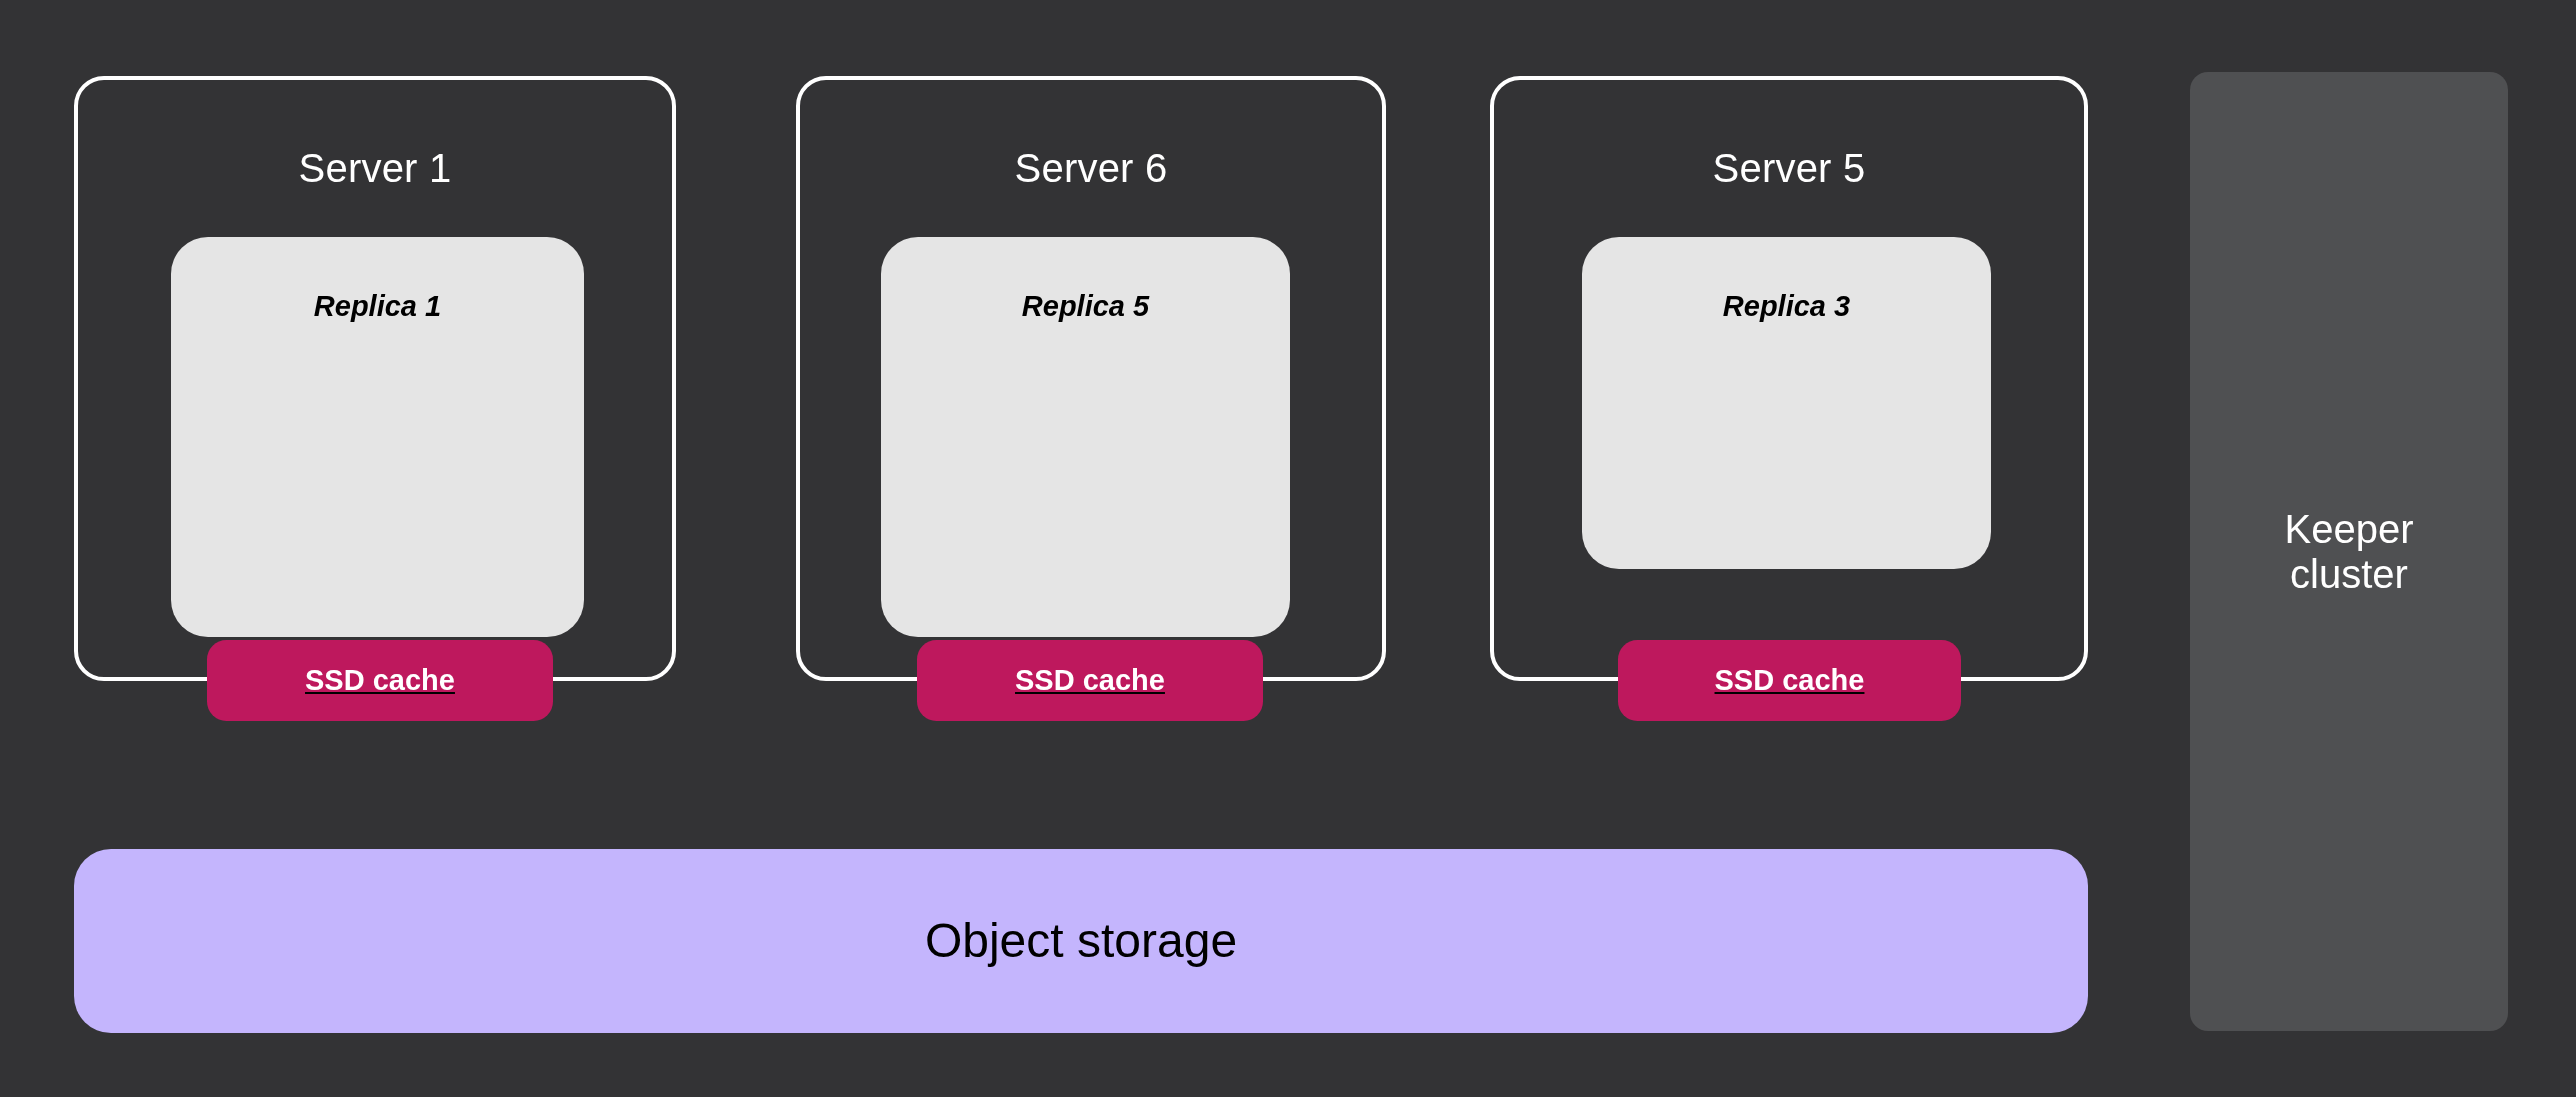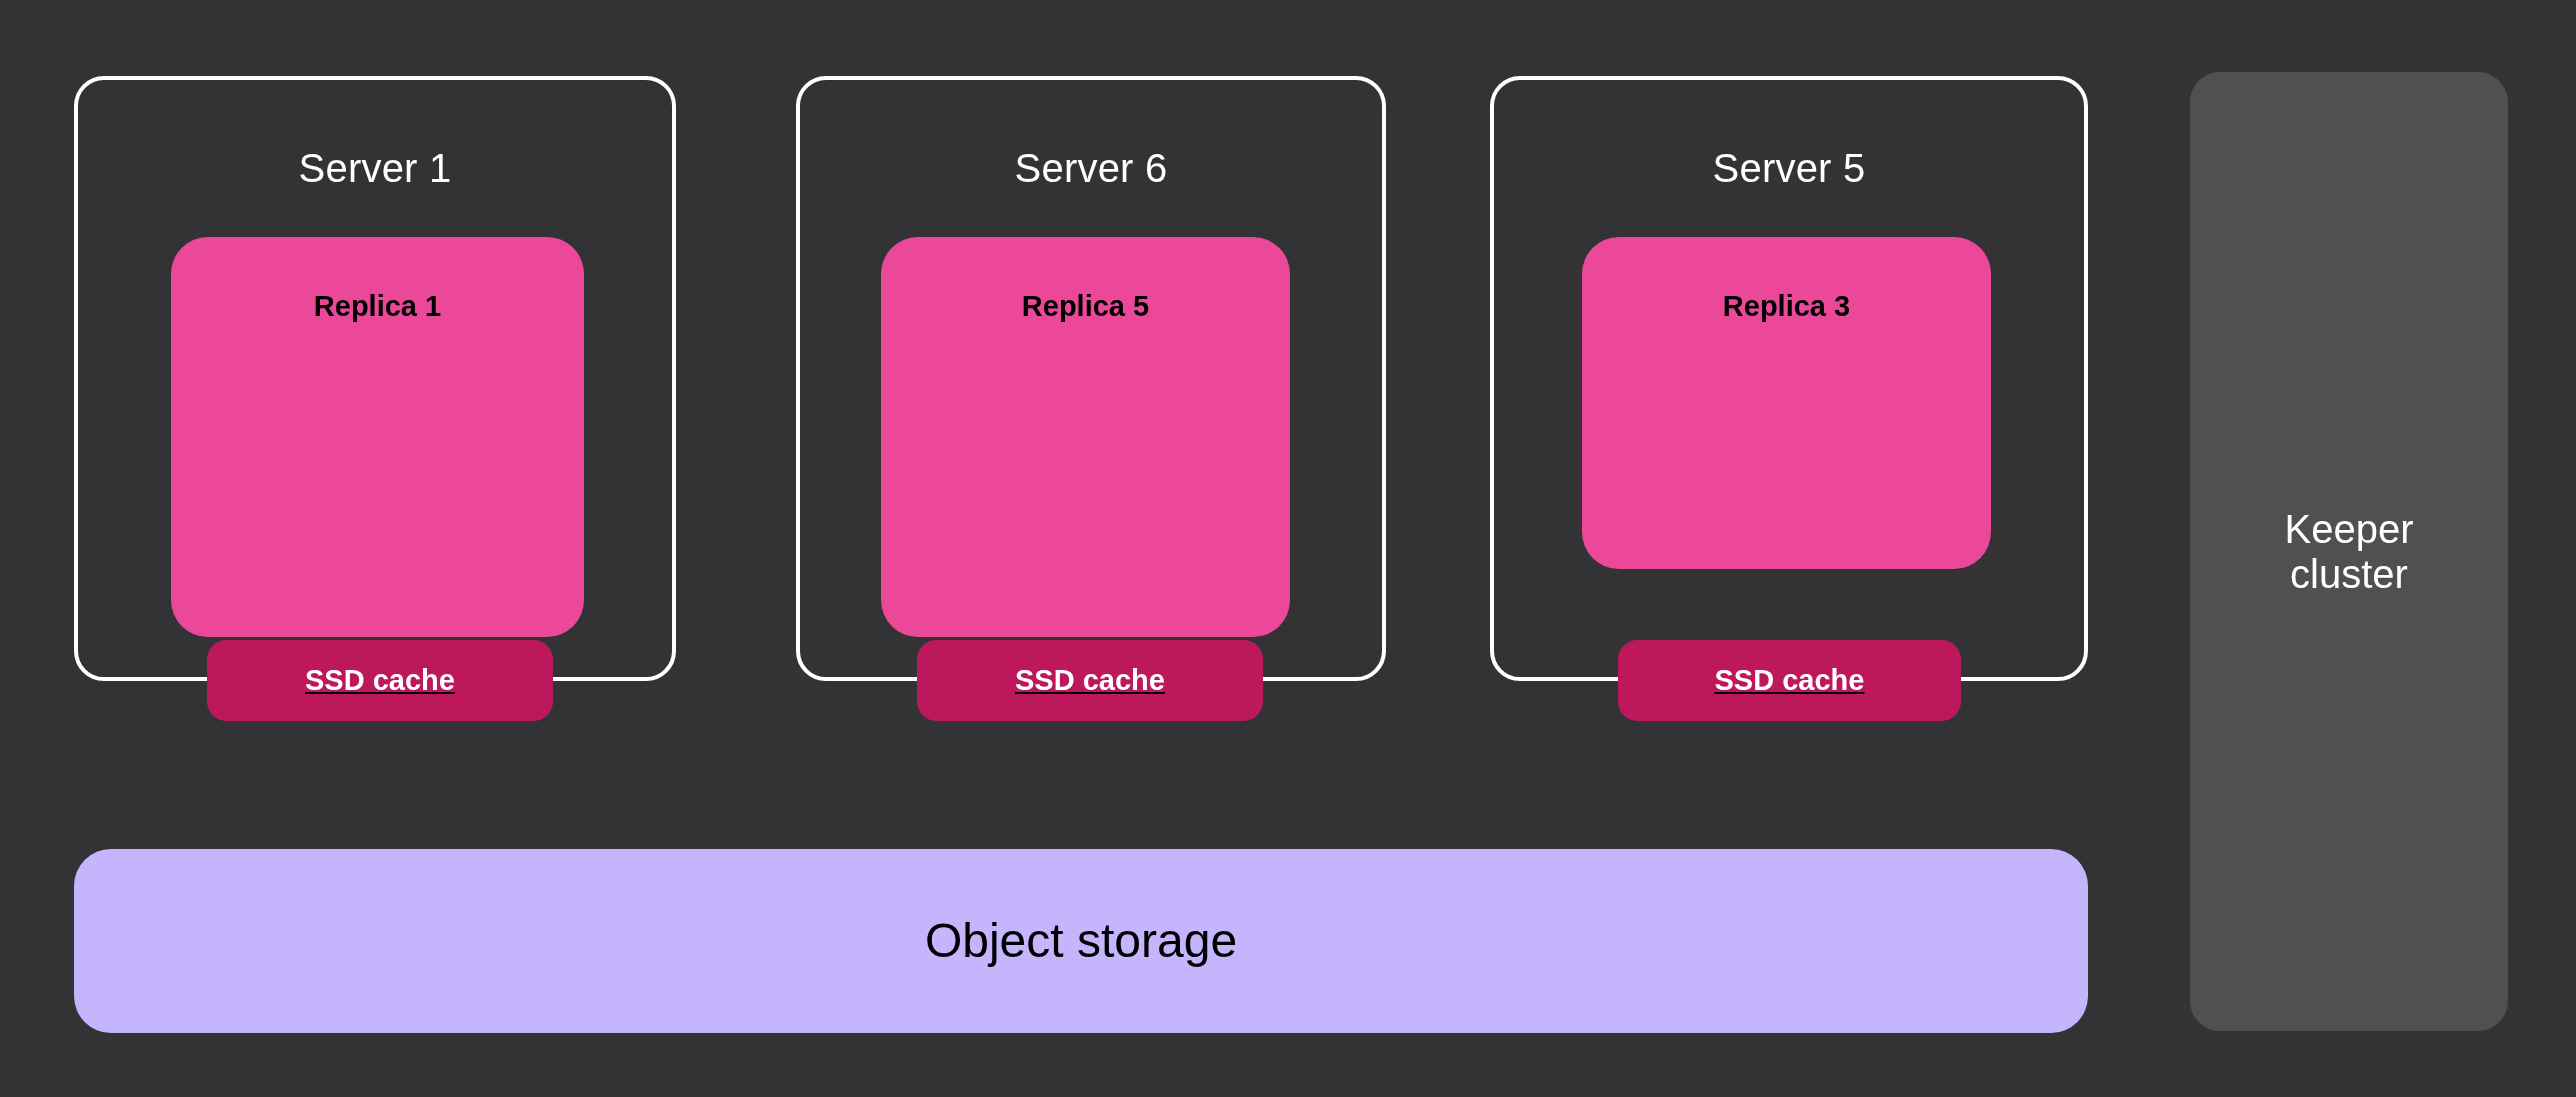--- a/index.html
+++ b/index.html
@@ -37,22 +37,23 @@
     font-size: 40px;
     font-weight: 400;
     letter-spacing: 0.2px;
     line-height: 1;
     white-space: nowrap;
   }
 
   
   .replica-box {
     position: absolute;
-    background: #ec4899;
+    background: #e5e5e5;
     border-radius: 37px;
+    font-style: italic;
   }
   .replica-label {
     position: absolute;
     width: 100%;
     left: 0;
     top: 55px;
     text-align: center;
     color: #000000;
     font-size: 29px;
     font-weight: 700;
@@ -151,19 +152,19 @@
   </div>
 
   <div class="ssd-box" style="left:1618px; top:640px; width:343px; height:81px;">
     <span class="ssd-label">SSD cache</span>
   </div>
 
   <div class="object-storage" style="left:74px; top:849px; width:2014px; height:184px;">
     <span class="object-storage-label">Object storage</span>
   </div>
 
-  <div class="keeper-box" style="left:2190px; top:72px; width:318px; height:959px;">
+  <div class="keeper-box" style="left:2190px; top:72px; width:318px; height:959px;border-radius:18px;">
     <span class="keeper-label">Keeper
 cluster</span>
   </div>
 
 </div>
 
 
 </body></html>

